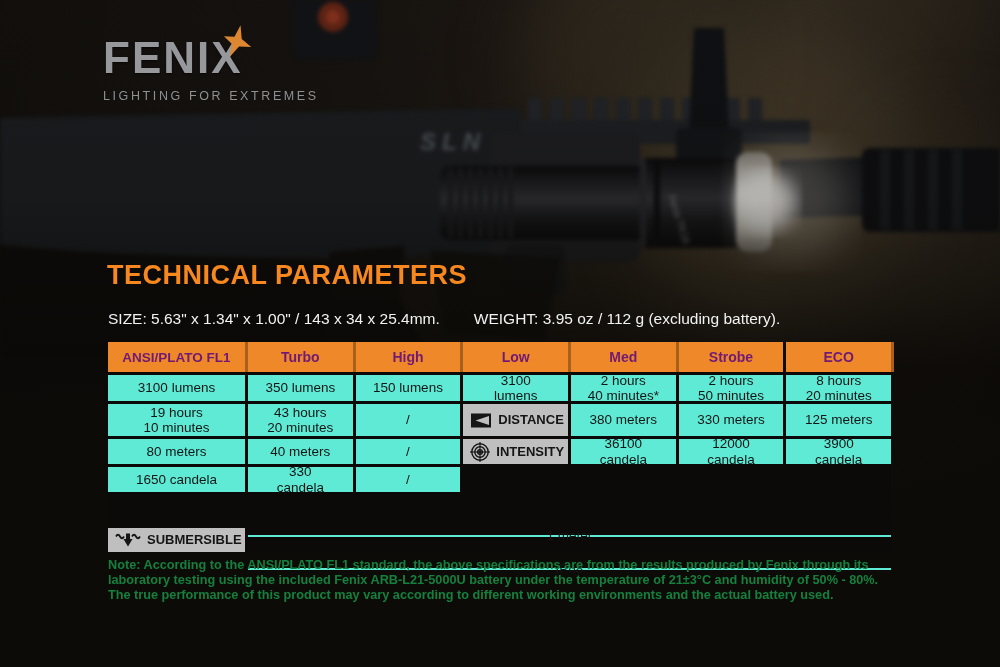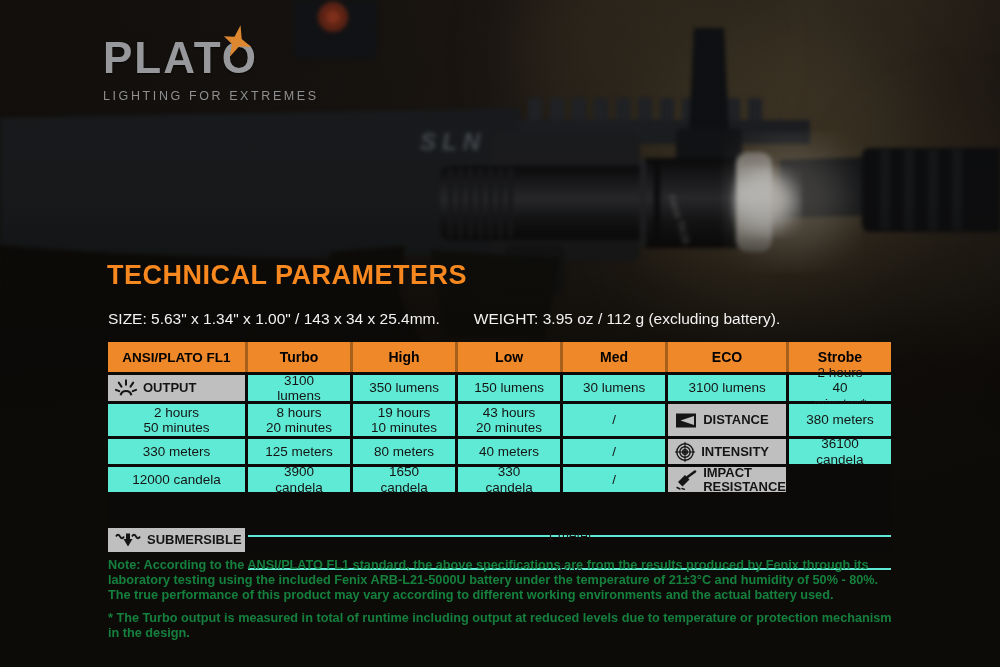--- a/index.html
+++ b/index.html
@@ -28,21 +28,21 @@
   .title{position:absolute;left:107px;top:260px;z-index:5;font-size:27px;font-weight:bold;
     color:#f6881f;letter-spacing:.5px;}
   .dims{position:absolute;left:108px;top:310px;z-index:5;display:flex;gap:34px;
     font-size:15.5px;color:#f2f2f2;}
 
   
   .spec{position:absolute;left:108px;top:342px;z-index:5;width:783px;
     display:grid;grid-template-columns:137px repeat(6,1fr);
     grid-template-rows:30px 26px 32px 25px 25px 30px 24px;gap:3px;
     background:rgba(12,10,8,.88);}
-  .hd{background:#ef8829;color:#000000;font-weight:bold;font-size:14px;
+  .hd{background:#ef8829;color:#701a75;font-weight:bold;font-size:14px;
     display:flex;align-items:center;justify-content:center;box-shadow:3px 0 0 #a8611c;}
   .hd.first{font-size:13.5px;}
   .hd.last{box-shadow:none;}
   .cell{background:#5eead4;color:#151515;font-size:13.5px;display:flex;align-items:center;
     justify-content:center;text-align:center;white-space:pre-line;line-height:1.12;padding:1px 16px;}
   .lbl{background:#bfbfbf;color:#151515;font-size:13px;font-weight:bold;display:flex;
     align-items:center;justify-content:flex-start;gap:6px;padding-left:7px;line-height:1.02;}
   .lbl svg{flex:0 0 auto;}
   .span6{grid-column:2/8;margin-top:40px;}
 
@@ -146,60 +146,46 @@
 
       <path d="M0 245 C180 262 300 252 385 268 L430 360 L0 360 Z" fill="#0d0b09"></path>
       <path d="M330 252 L405 246 L392 360 L325 360 Z" fill="#0f0d0b"></path>
       <path d="M430 250 L560 258 L545 340 L445 335 Z" fill="#11100d" opacity=".85"></path>
     </svg>
   </div>
 
   <div class="overlay"></div>
 
   <div class="logo">
-    <div class="logo-word">PLATO</div>
+    <div class="logo-word">FENIX</div>
     <svg class="logo-star" width="40" height="40" viewBox="-20 -20 40 40">
       <path d="M0 -17 L4 -4 L15 2 L3 4 L-4 16 L-4.5 3 L-14 -3 L-3.5 -4.5 Z" fill="#dd8830" transform="rotate(12)"></path>
     </svg>
     <div class="logo-tag">LIGHTING FOR EXTREMES</div>
   </div>
 
   <div class="title">TECHNICAL PARAMETERS</div>
   <div class="dims">
     <span>SIZE: 5.63" x 1.34" x 1.00" / 143 x 34 x 25.4mm.</span>
     <span>WEIGHT: 3.95 oz / 112 g (excluding battery).</span>
   </div>
 
   <div class="spec">
 
     <div class="hd first">ANSI/PLATO FL1</div>
     <div class="hd">Turbo</div>
     <div class="hd">High</div>
     <div class="hd">Low</div>
     <div class="hd">Med</div>
+    <div class="hd last">Strobe</div>
     <div class="hd">ECO</div>
-    <div class="hd last">Strobe</div>
-
-    <div class="lbl">
-      <svg width="22" height="18" viewBox="0 0 24 20">
-        <path d="M6 18 a6.2 6.2 0 0 1 12 0" fill="none" stroke="#151515" stroke-width="2.4"></path>
-        <g stroke="#151515" stroke-width="2.2" stroke-linecap="round">
-          <line x1="12" y1="1.5" x2="12" y2="6.5"></line>
-            <line x1="4" y1="4" x2="7" y2="8.5"></line>
-          <line x1="20" y1="4" x2="17" y2="8.5"></line>
-            <line x1="0.8" y1="12" x2="4.5" y2="13.5"></line>
-          <line x1="23.2" y1="12" x2="19.5" y2="13.5"></line>
-        </g>
-      </svg>
-      <span>OUTPUT</span>
-    </div>
+
     <div class="cell">3100 lumens</div>
     <div class="cell">350 lumens</div>
     <div class="cell">150 lumens</div>
-    <div class="cell">30 lumens</div>
     <div class="cell">3100 lumens</div>
 
     <div class="cell">2 hours
 40 minutes*</div>
     <div class="cell">2 hours
 50 minutes</div>
     <div class="cell">8 hours
 20 minutes</div>
     <div class="cell">19 hours
 10 minutes</div>
@@ -234,41 +220,29 @@
       </svg>
       <span>INTENSITY</span>
     </div>
     <div class="cell">36100 candela</div>
     <div class="cell">12000 candela</div>
     <div class="cell">3900 candela</div>
     <div class="cell">1650 candela</div>
     <div class="cell">330 candela</div>
     <div class="cell">/</div>
 
-    <div class="lbl">
-      <svg width="22" height="20" viewBox="0 0 22 20">
-        <path d="M3 12 L10 5 L14.5 9.5 L7.5 16.5 Z" fill="#151515"></path>
-        <line x1="12.5" y1="7" x2="20" y2="1.5" stroke="#151515" stroke-width="2.6" stroke-linecap="round"></line>
-        <g stroke="#151515" stroke-width="1.4" stroke-linecap="round">
-          <line x1="2" y1="17.5" x2="5" y2="19"></line>
-            <line x1="7" y1="18.5" x2="9.5" y2="19.3"></line>
-        </g>
-      </svg>
-      <span>IMPACT RESISTANCE</span>
-    </div>
     <div class="cell span6">1 meter</div>
 
     <div class="lbl">
       <svg width="26" height="16" viewBox="0 0 26 16">
         <path d="M1 4.5 Q3 1 5 4.5 T9 4.5" fill="none" stroke="#151515" stroke-width="1.8"></path>
         <path d="M17 4.5 Q19 1 21 4.5 T25 4.5" fill="none" stroke="#151515" stroke-width="1.8"></path>
         <rect x="11" y="1.5" width="4" height="6" fill="#151515"></rect>
         <polygon points="8.5,7 17.5,7 13,14.5" fill="#151515"></polygon>
       </svg>
       <span>SUBMERSIBLE</span>
     </div>
     <div class="cell span6">IP68</div>
   </div>
 
   <div class="note">Note: According to the ANSI/PLATO FL1 standard, the above specifications are from the results produced by Fenix through its laboratory testing using the included Fenix ARB-L21-5000U battery under the temperature of 21±3°C and humidity of 50% - 80%. The true performance of this product may vary according to different working environments and the actual battery used.</div>
-  <div class="note note2">* The Turbo output is measured in total of runtime including output at reduced levels due to temperature or protection mechanism in the design.</div>
 
 </div>
 
 </body></html>

